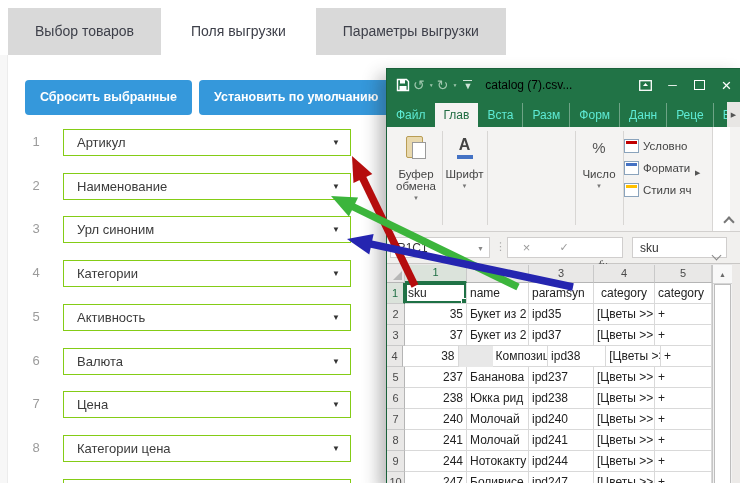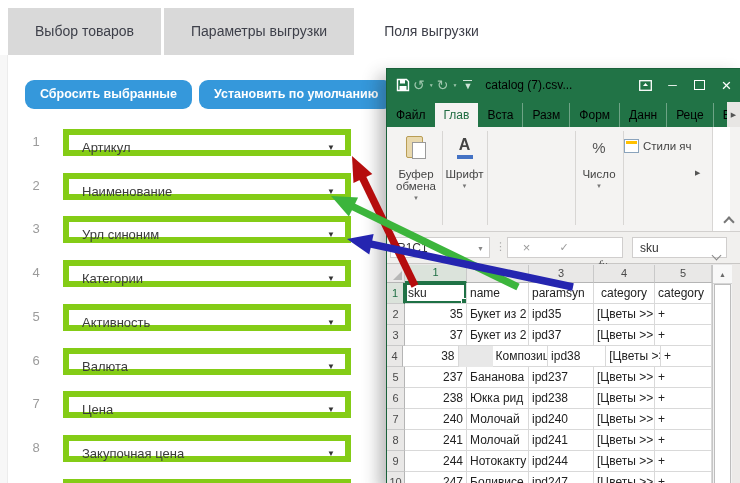--- a/index.html
+++ b/index.html
@@ -7,45 +7,45 @@
           font-family:"Liberation Sans",sans-serif;-webkit-font-smoothing:antialiased;}
   .gutter{position:absolute;left:0;top:55px;width:7px;bottom:0;background:#f7f7f7;border-right:1px solid #ececec;}
 
   
   .page-tabs{position:absolute;top:8px;left:8px;display:flex;gap:3px;z-index:2;}
   .ptab{background:#d9d9d9;padding:0 27px;height:47px;line-height:47px;font-size:14px;color:#3e404a;cursor:default;white-space:nowrap;}
   .ptab.active{background:#ffffff;}
 
   
   .btn-row{position:absolute;top:80px;left:25px;display:flex;gap:7px;z-index:2;}
-  .blue-btn{background:#3598db;color:#fff;font-size:12.5px;font-weight:bold;border:none;border-radius:9px;
-            height:29px;padding:0 15px;line-height:29px;white-space:nowrap;}
+  .blue-btn{background:#3598db;color:#fff;font-size:12.5px;font-weight:bold;border:none;border-radius:4px;
+            height:35px;padding:0 15px;line-height:29px;white-space:nowrap;}
   .field-row{position:absolute;left:0;width:380px;height:27px;z-index:2;}
   .field-num{position:absolute;left:29px;width:14px;top:5px;font-size:13px;color:#9b9b9b;text-align:center;}
-  .field-select{position:absolute;left:63px;top:0;width:288px;height:27px;background:#fff;border:6px solid #84cc16;box-sizing:border-box;}
+  .field-select{position:absolute;left:63px;top:0;width:288px;height:27px;background:#fff;border:1px solid #84cc16;box-sizing:border-box;}
   .field-value{position:absolute;left:13px;top:5px;font-size:13px;color:#3b3b3b;}
   .dd-caret{position:absolute;right:10px;top:9px;font-size:8px;color:#333;line-height:8px;}
 
   
   .excel{position:absolute;left:386px;top:68px;width:353px;height:416px;border:1px solid #19603a;box-sizing:content-box;
          background:#f4f3f2;box-shadow:-7px 7px 16px rgba(40,40,40,.33);z-index:10;display:flex;flex-direction:column;}
   .xl-title{height:32px;background:#217346;display:flex;align-items:center;color:#fff;flex:none;}
   .qat{display:flex;align-items:center;gap:3px;padding-left:9px;}
   .qat .undo,.qat .redo{color:#9fc7ae;font-size:14px;line-height:14px;}
   .tiny-caret{font-size:5px;color:#9fc7ae;margin-left:1px;}
   .qat-more{color:#cfe4d8;font-size:9px;margin-left:3px;border-top:1px solid #cfe4d8;line-height:8px;padding-top:1px;}
   .xl-win-title{font-size:12px;margin-left:13px;white-space:nowrap;color:#000000;}
   .win-spacer{flex:1;}
   .winbtn{width:27px;height:32px;display:flex;align-items:center;justify-content:center;color:#fff;flex:none;}
   .maxbox{width:9px;height:8px;border:1.5px solid #fff;}
   .closex{font-size:17px;line-height:17px;}
   .minline{font-size:12px;}
 
   .xl-tabs{height:26px;background:#217346;display:flex;align-items:flex-end;flex:none;position:relative;}
-  .xl-tab{height:24px;line-height:24px;padding:0 9px;font-size:12px;color:#000000;white-space:nowrap;}
+  .xl-tab{height:24px;line-height:24px;padding:0 9px;font-size:12px;color:#5eead4;white-space:nowrap;}
   .xl-tab.sep{border-right:1px solid rgba(255,255,255,.35);}
   .xl-tab.active{background:#f4f3f2;color:#1e6b40;}
   .tab-scroll{position:absolute;right:0;bottom:0;width:13px;height:25px;background:#e8e6e4;color:#555;
               font-size:7px;display:flex;align-items:center;justify-content:center;}
 
   .xl-ribbon{height:104px;background:#f4f3f2;position:relative;border-bottom:1px solid #d2d0ce;flex:none;font-size:11.5px;color:#444;}
   .rgroup{position:absolute;top:6px;text-align:center;}
   .rg-sep{position:absolute;top:4px;bottom:6px;width:1px;background:#d8d6d4;}
   .gicon{display:block;height:30px;margin:2px auto 3px auto;position:relative;width:30px;}
   .clip{position:absolute;left:5px;top:1px;width:15px;height:20px;background:#e9d9ae;border:1px solid #b99d55;border-radius:2px;}
@@ -111,22 +111,22 @@
   .arrows{position:absolute;left:0;top:0;width:740px;height:483px;z-index:60;pointer-events:none;}
 </style>
 </head>
 <body>
 
 <div class="screen">
   <div class="gutter"></div>
 
   <div class="page-tabs" id="pageTabs">
       <div class="ptab">Выбор товаров</div>
+      <div class="ptab active">Поля выгрузки</div>
       <div class="ptab">Параметры выгрузки</div>
-      <div class="ptab active">Поля выгрузки</div>
     </div>
 
   <div class="btn-row">
     <button class="blue-btn">Сбросить выбранные</button>
     <button class="blue-btn">Установить по умолчанию</button>
   </div>
 
   <div id="fieldsHost">
       <div class="field-row" style="top: 129px;">
         <span class="field-num">1</span>
@@ -173,21 +173,21 @@
       <div class="field-row" style="top: 391.2px;">
         <span class="field-num">7</span>
         <div class="field-select">
           <span class="field-value">Цена</span>
           <span class="dd-caret">▼</span>
         </div>
       </div>
       <div class="field-row" style="top: 434.9px;">
         <span class="field-num">8</span>
         <div class="field-select">
-          <span class="field-value">Закупочная цена</span>
+          <span class="field-value">Категории цена</span>
           <span class="dd-caret">▼</span>
         </div>
       </div>
       <div class="field-row" style="top: 478.6px;">
         <span class="field-num"></span>
         <div class="field-select">
           <span class="field-value"></span>
         </div>
       </div>
     </div>
@@ -246,20 +246,28 @@
             <span class="page"></span>
           </span><span class="glabel">Буфер обмена</span><span class="gcaret">▼</span></div>
         <div class="rg-sep" style="left: 55px;"></div>
         <div class="rgroup" style="left: 56px; width: 43px;"><span class="gicon"><span class="fA">А</span><span class="fbar"></span></span><span class="glabel">Шрифт</span><span class="gcaret">▼</span></div>
         <div class="rg-sep" style="left: 100px;"></div>
         <div class="rg-sep" style="left: 188px;"></div>
         <div class="rgroup" style="left: 189px; width: 46px;"><span class="gicon"><span class="pct">%</span></span><span class="glabel">Число</span><span class="gcaret">▼</span></div>
         <div class="rg-sep" style="left: 236px;"></div>
         <div class="styles-group">
           <div class="style-item">
+            <span class="sicon cf"></span>
+            <span>Условно</span>
+          </div>
+          <div class="style-item">
+            <span class="sicon ft"></span>
+            <span>Формати</span>
+          </div>
+          <div class="style-item">
             <span class="sicon cs"></span>
             <span>Стили яч</span>
           </div>
         </div>
       </div>
 
     <div class="xl-formula">
       <div class="fwhite namebox">
         <span class="nb-text">R1C1</span>
         <span class="nb-caret">▼</span>

